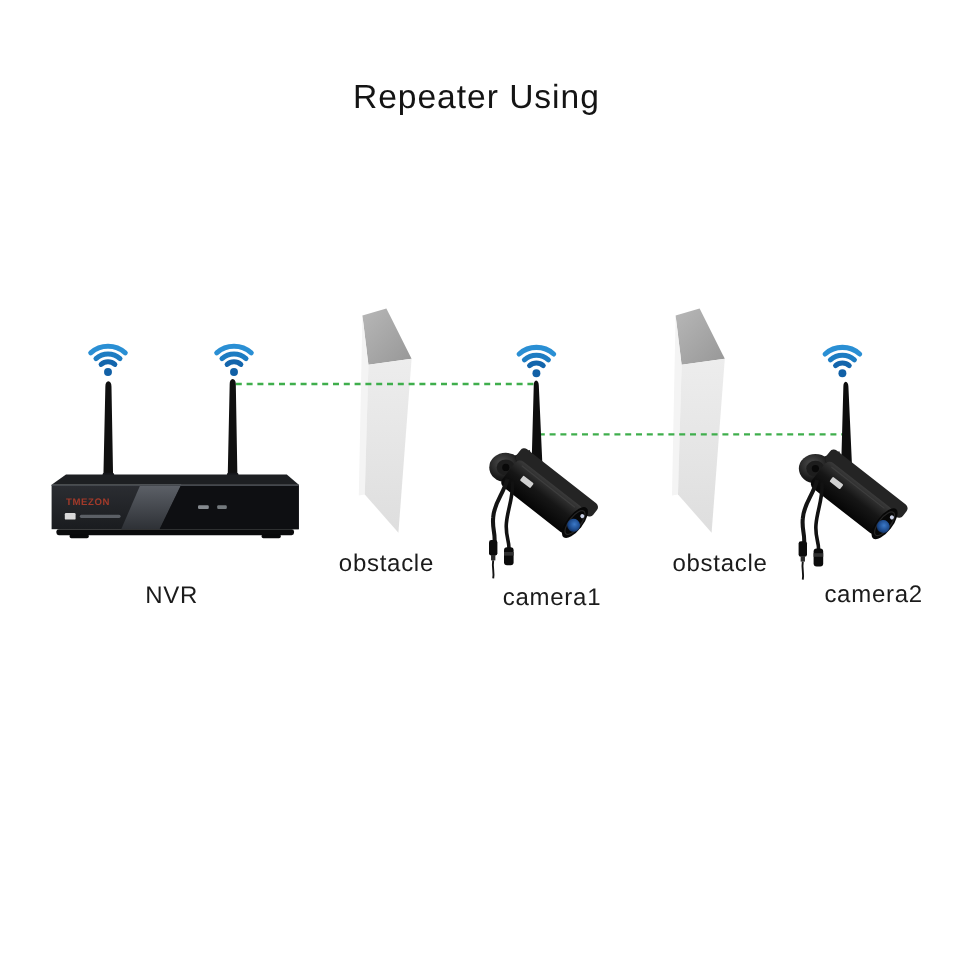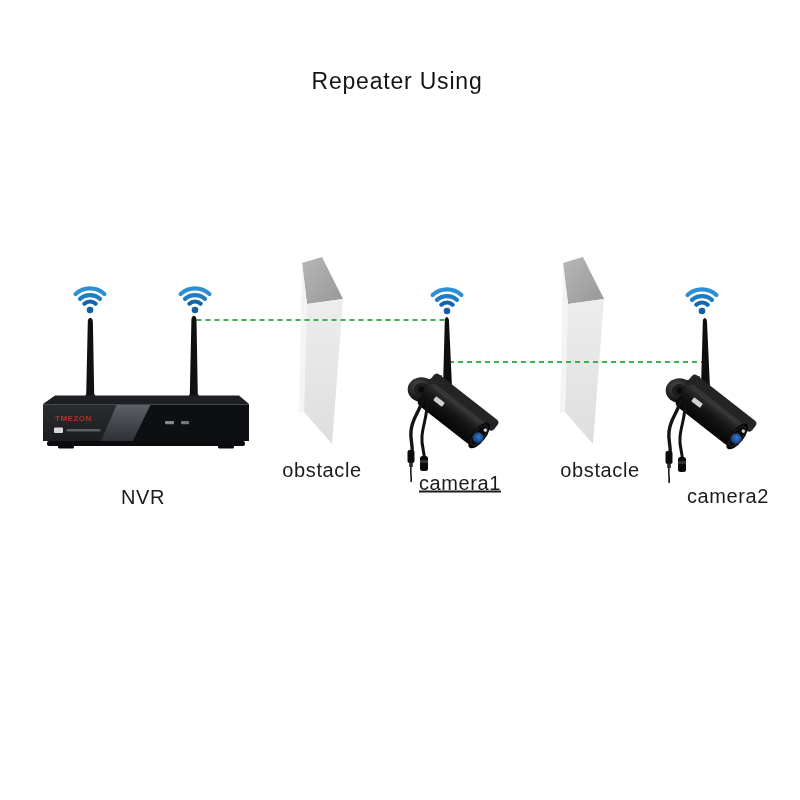--- a/index.html
+++ b/index.html
@@ -6,21 +6,21 @@
   body{
     width:800px;height:800px;position:relative;background:#ffffff;
     font-family:"Liberation Sans", sans-serif;overflow:hidden;
   }
   #scene{position:absolute;left:0;top:0;width:800px;height:800px;}
   .lbl{
     position:absolute;transform:translate(-50%,-50%);
     color:#1b1b1b;font-size:20px;letter-spacing:.6px;white-space:nowrap;
   }
   .title{
-    font-size:23px;letter-spacing:.8px;color:#141414;
+    font-size:28px;letter-spacing:.8px;color:#141414;
   }
 </style>
 </head>
 <body>
 
 <svg id="scene" viewBox="0 0 800 800">
   <defs>
     <linearGradient id="gTop" x1="0" y1="0" x2="1" y2="1">
       <stop offset="0" stop-color="#b7b7b7"></stop>
         <stop offset="1" stop-color="#979797"></stop>
@@ -133,15 +133,15 @@
 
   <use href="#wifi" transform="translate(90,310)"></use>
   <use href="#wifi" transform="translate(195,310)"></use>
   <use href="#wifi" transform="translate(447,311)"></use>
   <use href="#wifi" transform="translate(702,311)"></use>
 </svg>
 
 <div class="lbl title" style="left:397px;top:81px;">Repeater Using</div>
 <div class="lbl" style="left:143px;top:497px;text-align:center;">NVR</div>
 <div class="lbl" style="left:322px;top:470px;">obstacle</div>
-<div class="lbl" style="left:460px;top:483px;text-decoration:underline;">camera1</div>
+<div class="lbl" style="left:460px;top:499px;">camera1</div>
 <div class="lbl" style="left:600px;top:470px;">obstacle</div>
 <div class="lbl" style="left:728px;top:496px;">camera2</div>
 
 </body></html>

